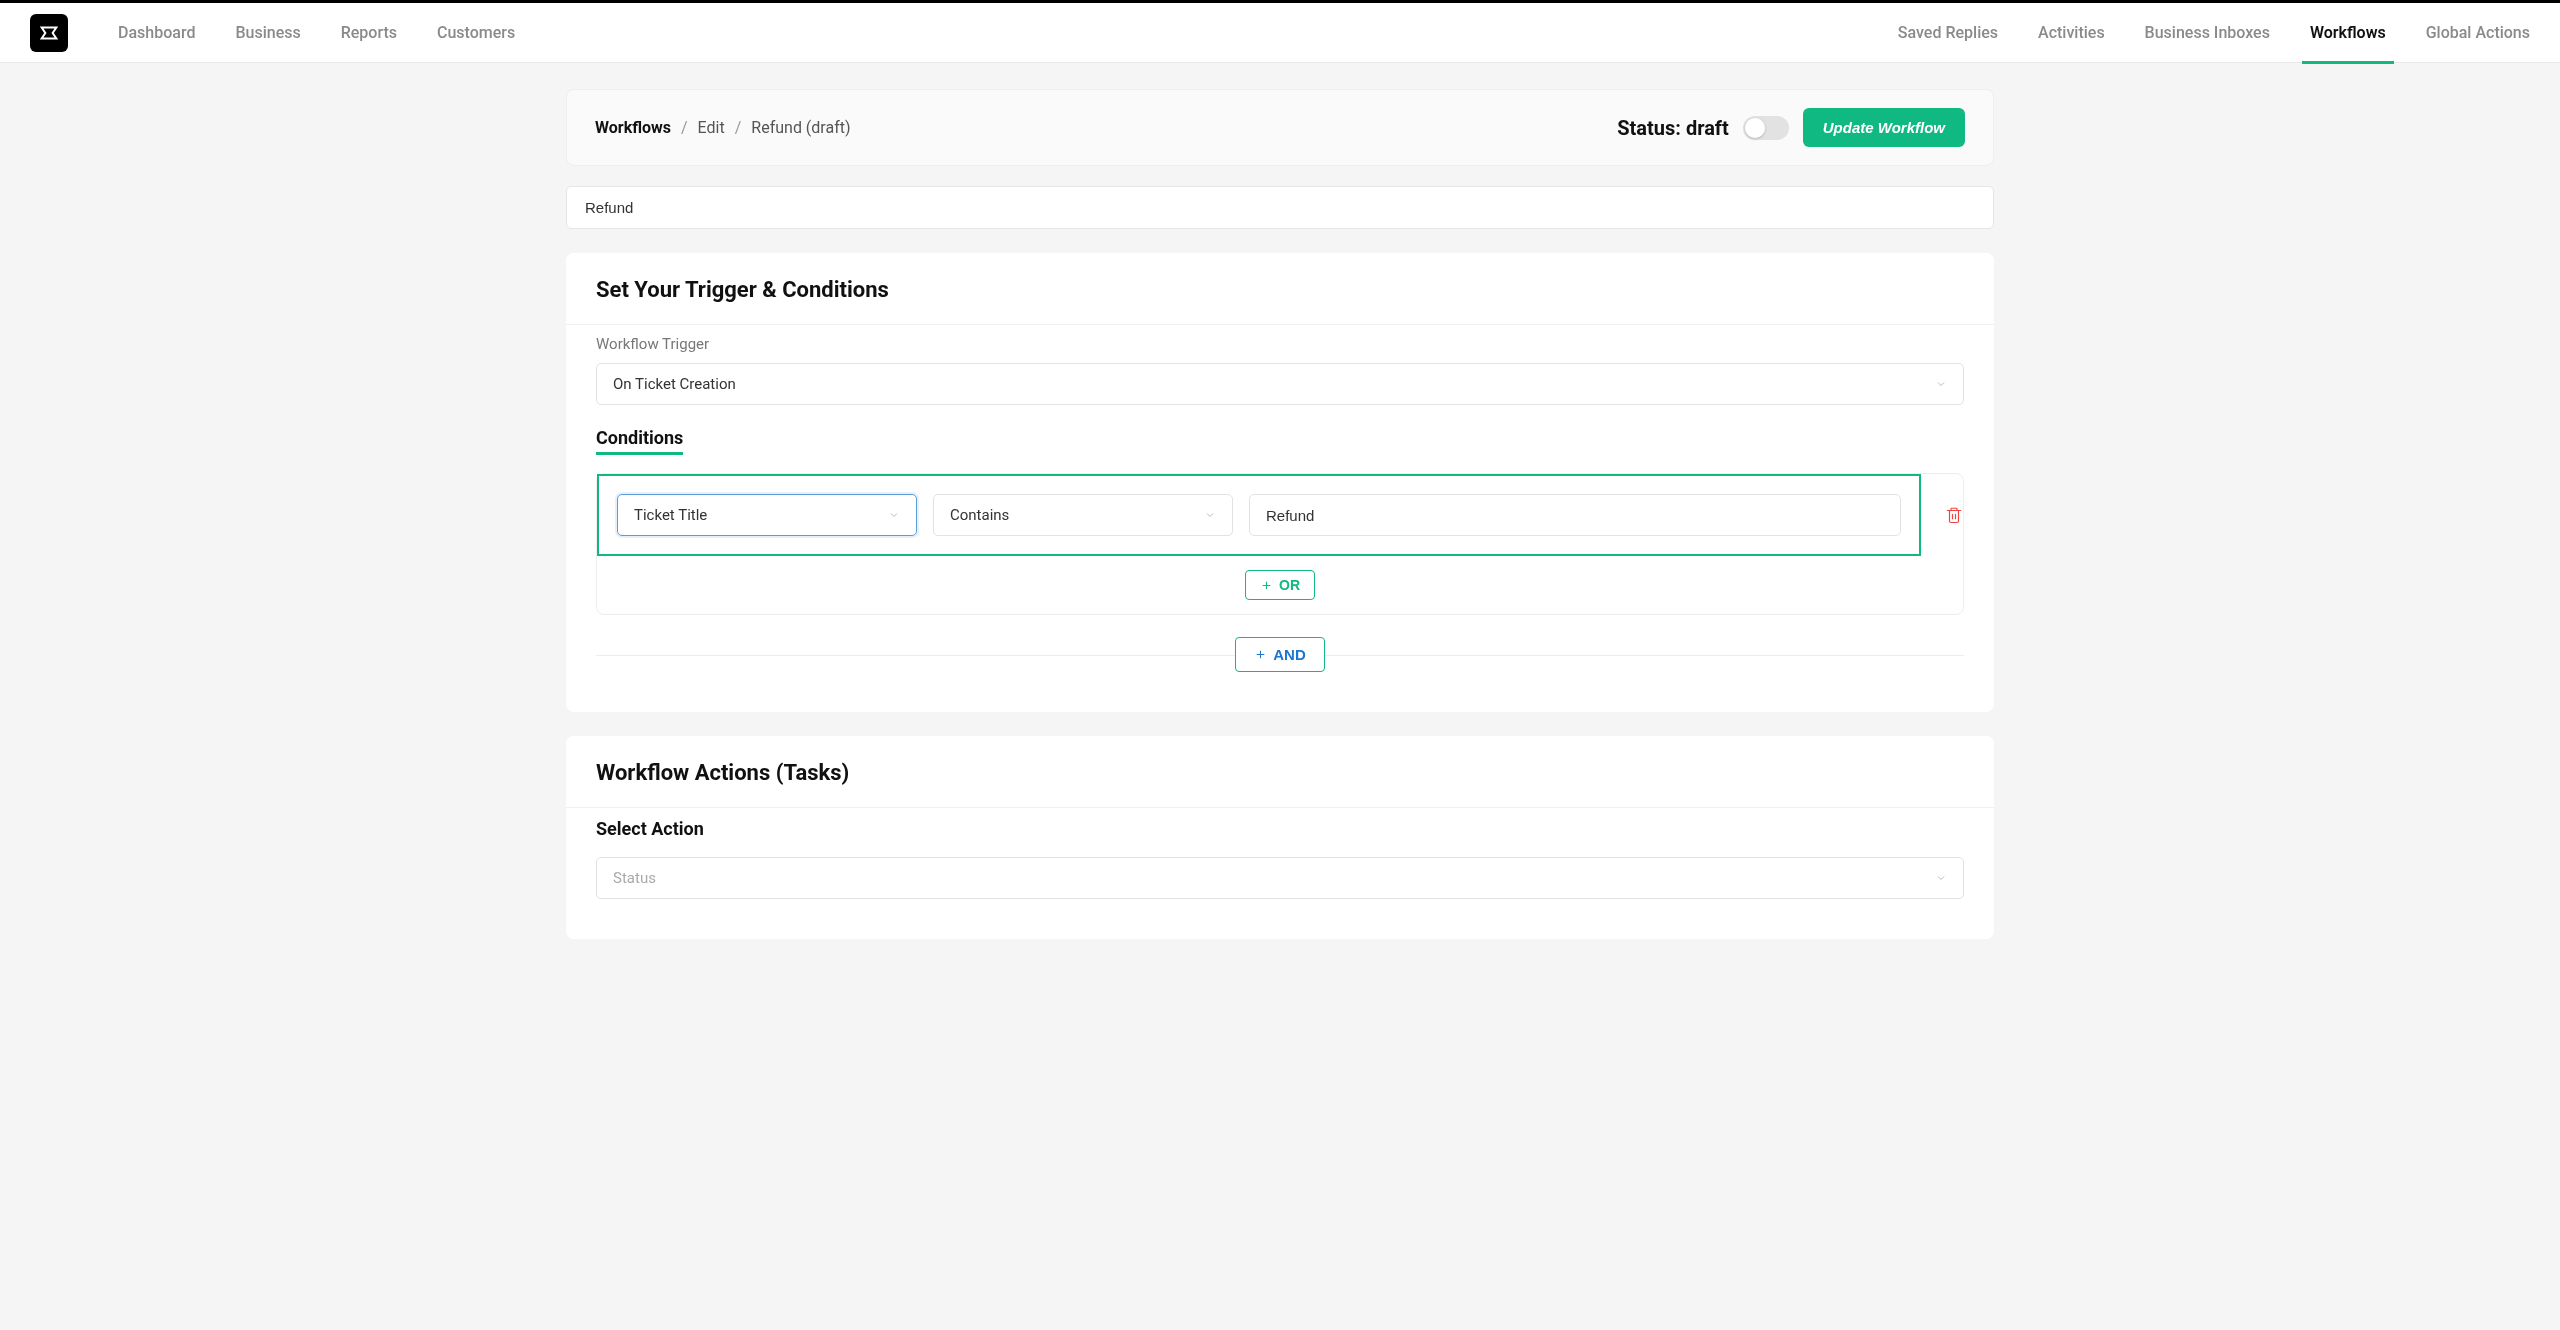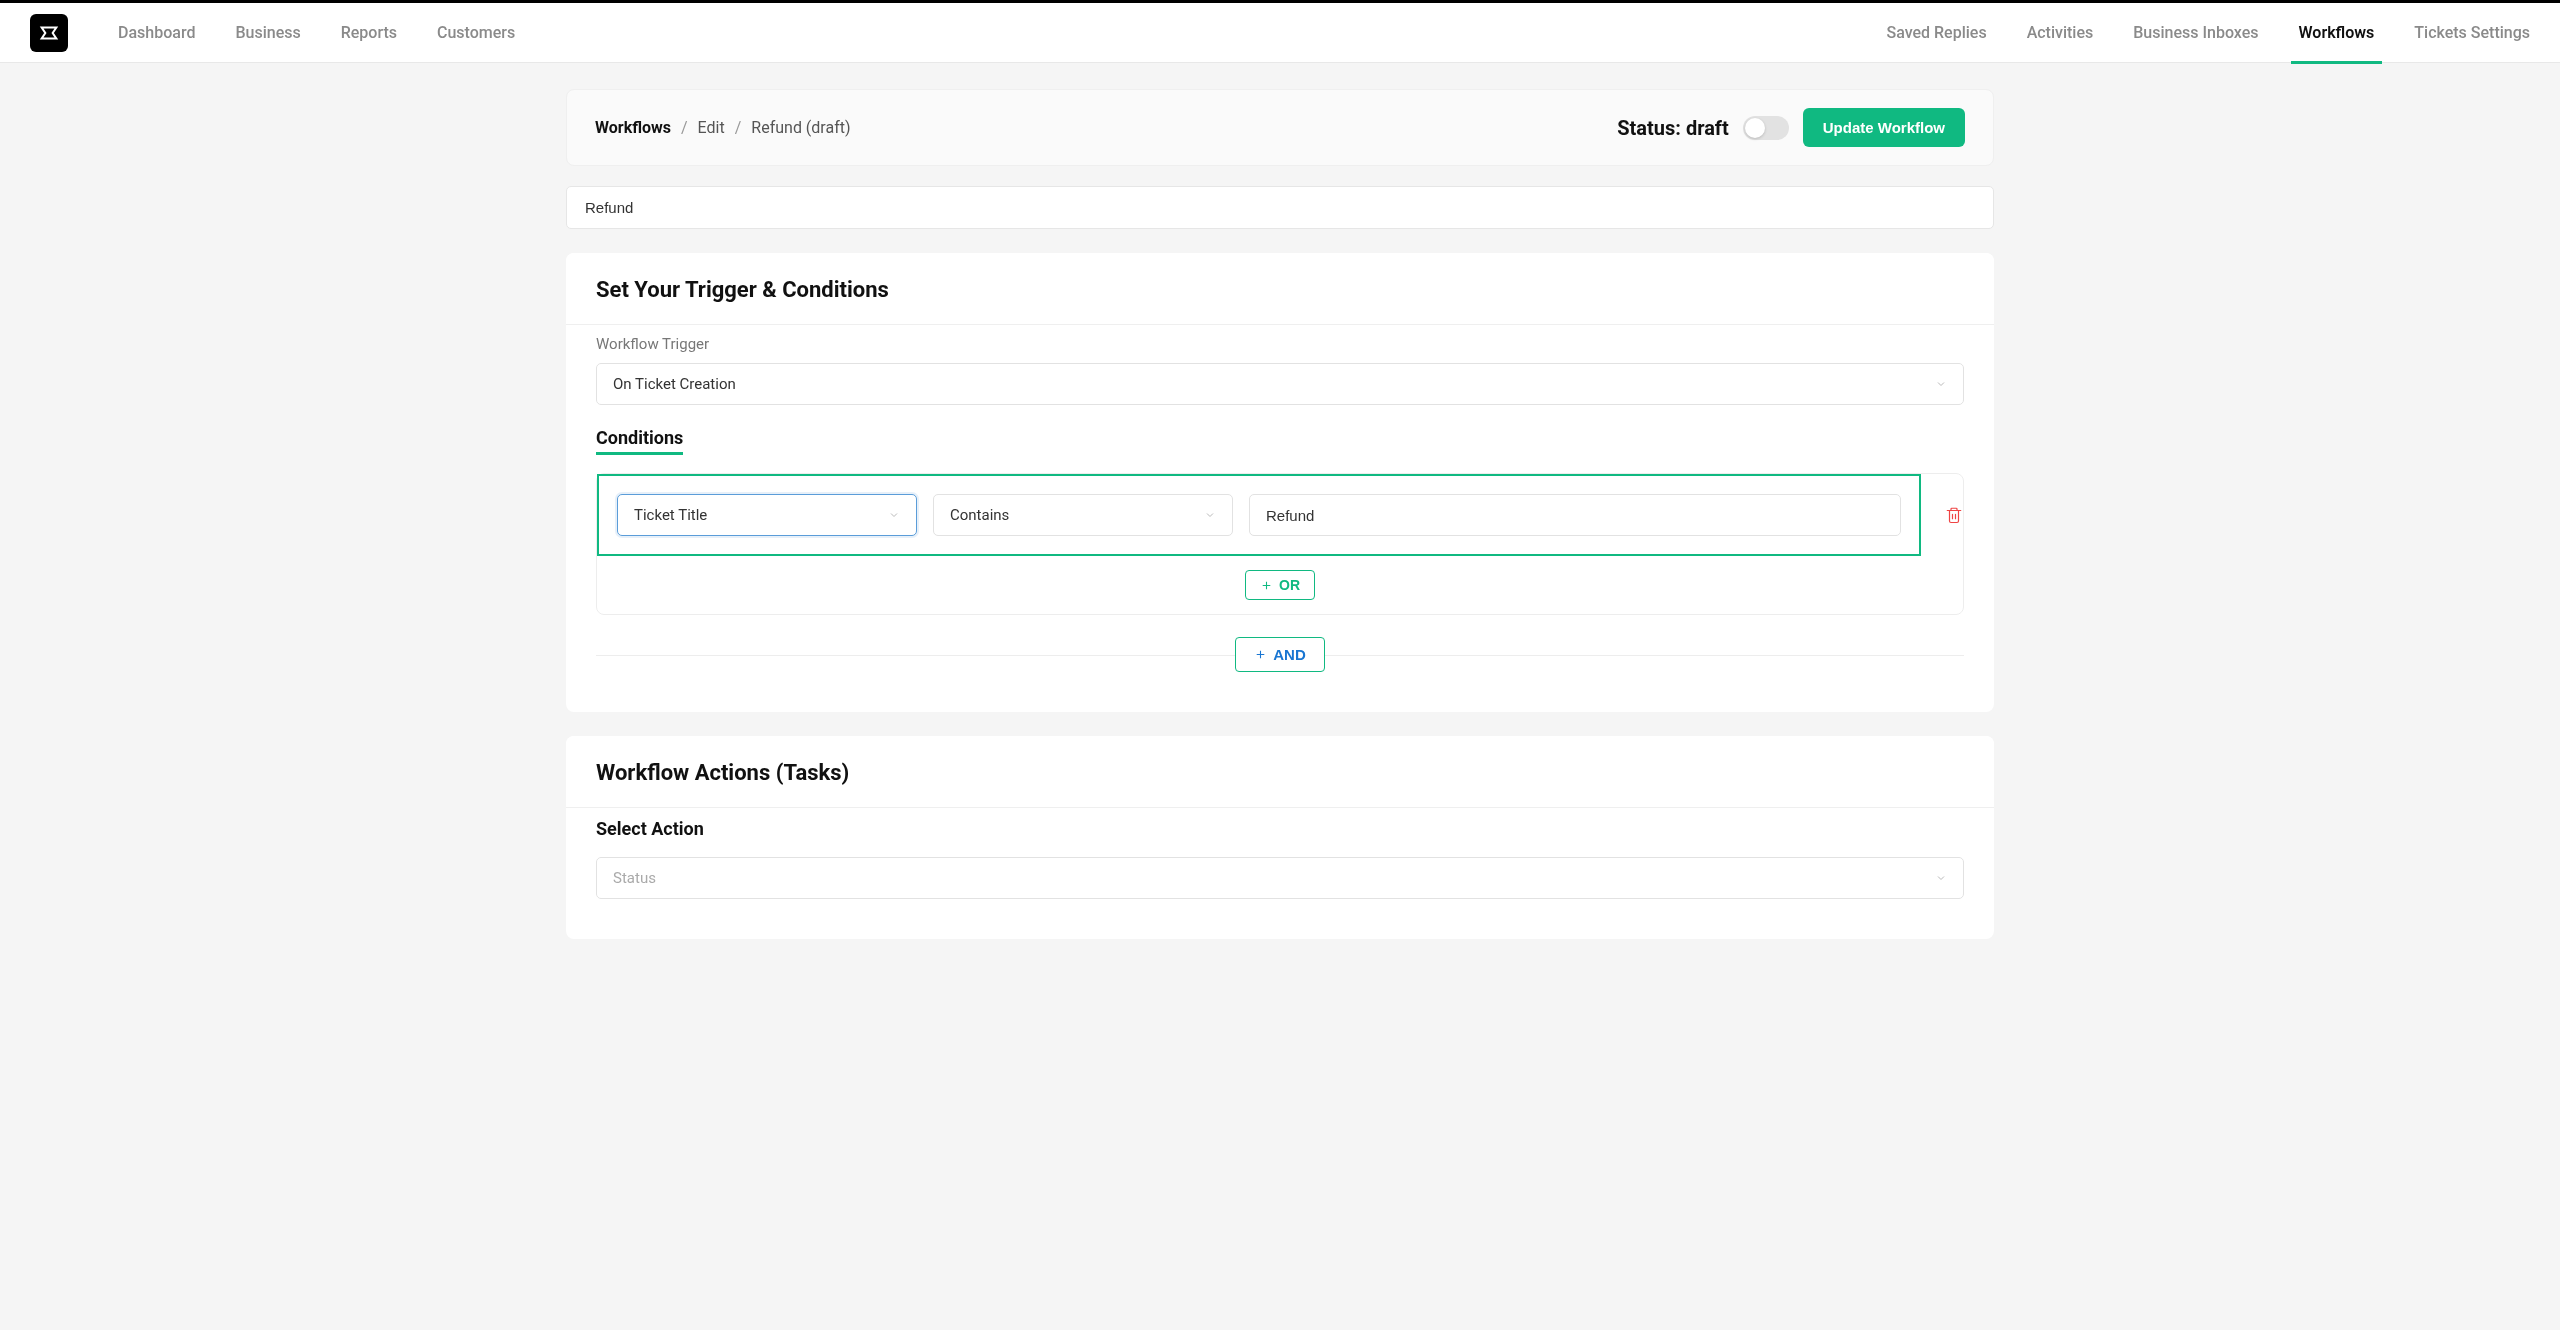--- a/index.html
+++ b/index.html
@@ -110,20 +110,21 @@
 }
 .btn-primary {
   background: #10b981;
   color: #fff;
   border: none;
   border-radius: 6px;
   padding: 11px 20px;
   font-size: 15px;
   font-weight: 600;
   cursor: pointer;
+  font-style: italic;
 }
 
 .name-input {
   width: 100%;
   background: #fff;
   border: 1px solid #e6e6e6;
   border-radius: 5px;
   padding: 12px 18px;
   font-size: 15px;
   margin-bottom: 24px;
@@ -285,21 +286,21 @@
     <div class="nav-item">Dashboard</div>
     <div class="nav-item">Business</div>
     <div class="nav-item">Reports</div>
     <div class="nav-item">Customers</div>
   </div>
   <div class="nav-right">
     <div class="nav-item">Saved Replies</div>
     <div class="nav-item">Activities</div>
     <div class="nav-item">Business Inboxes</div>
     <div class="nav-item active">Workflows</div>
-    <div class="nav-item">Tickets Settings</div>
+    <div class="nav-item">Global Actions</div>
   </div>
 </nav>
 
 <div class="page-wrap">
 
   <div class="header-card">
     <div class="breadcrumb">
       <span class="root">Workflows</span>
       <span class="sep">/</span>
       <span>Edit</span>

